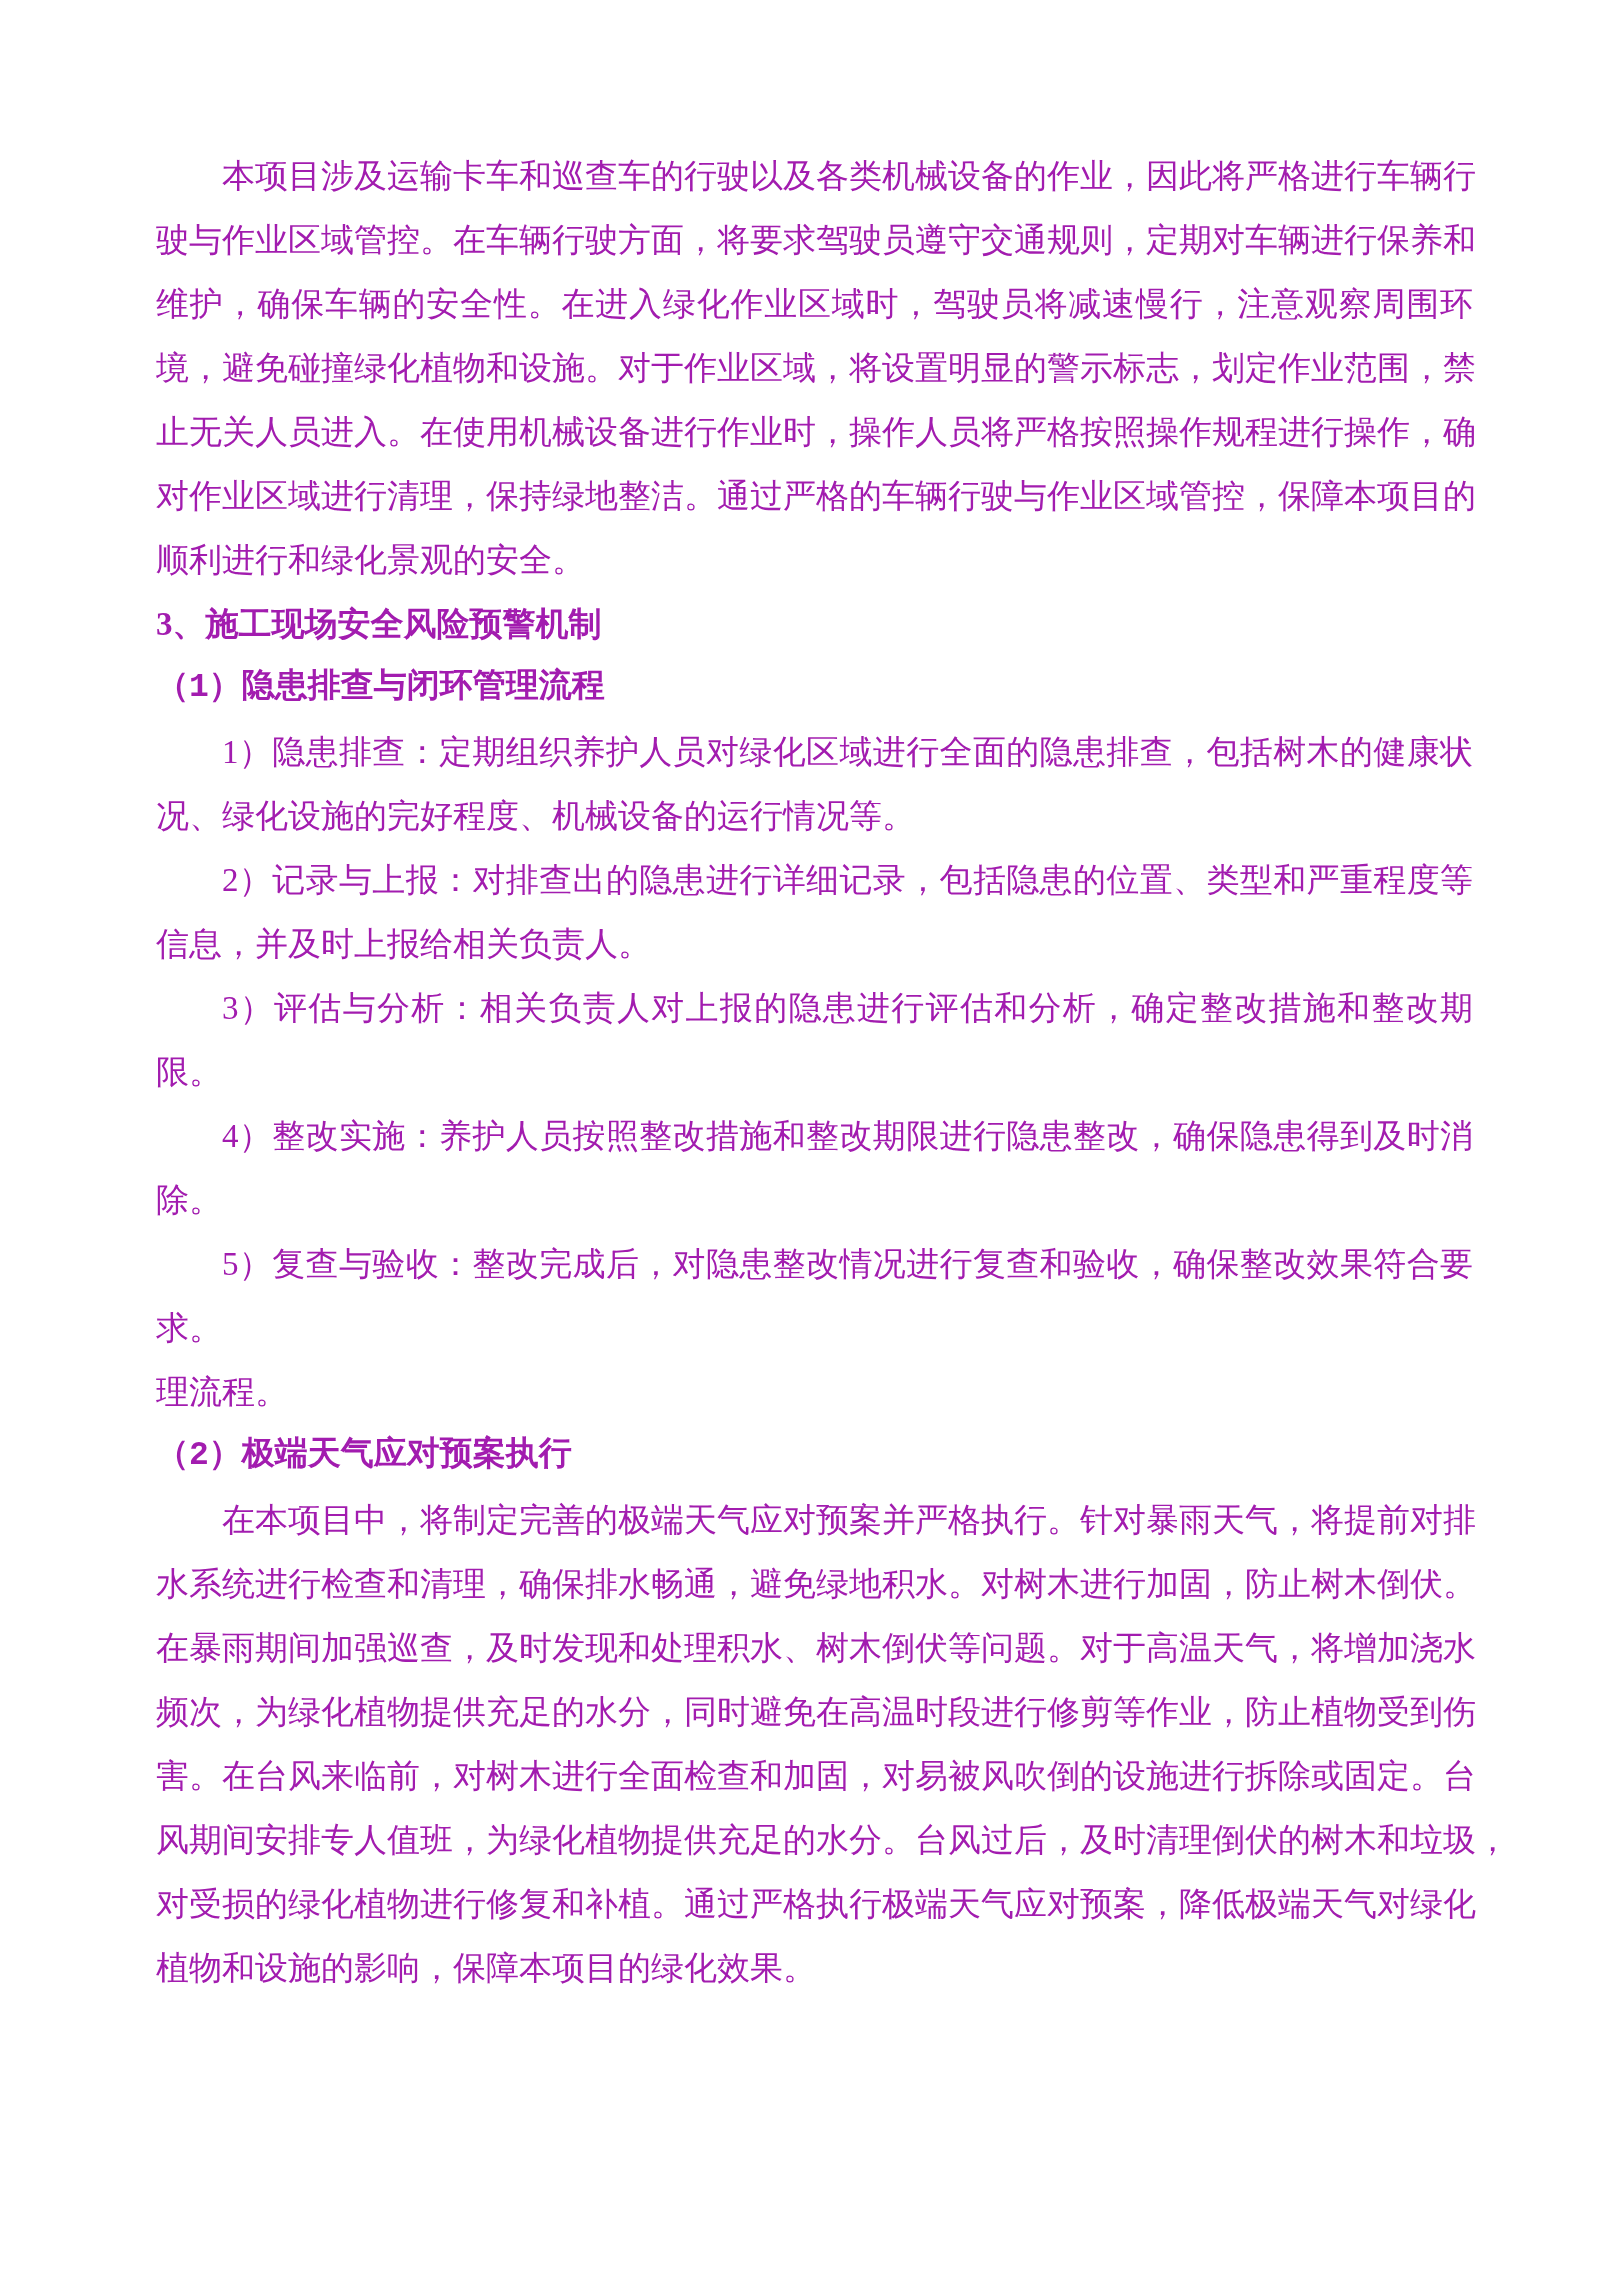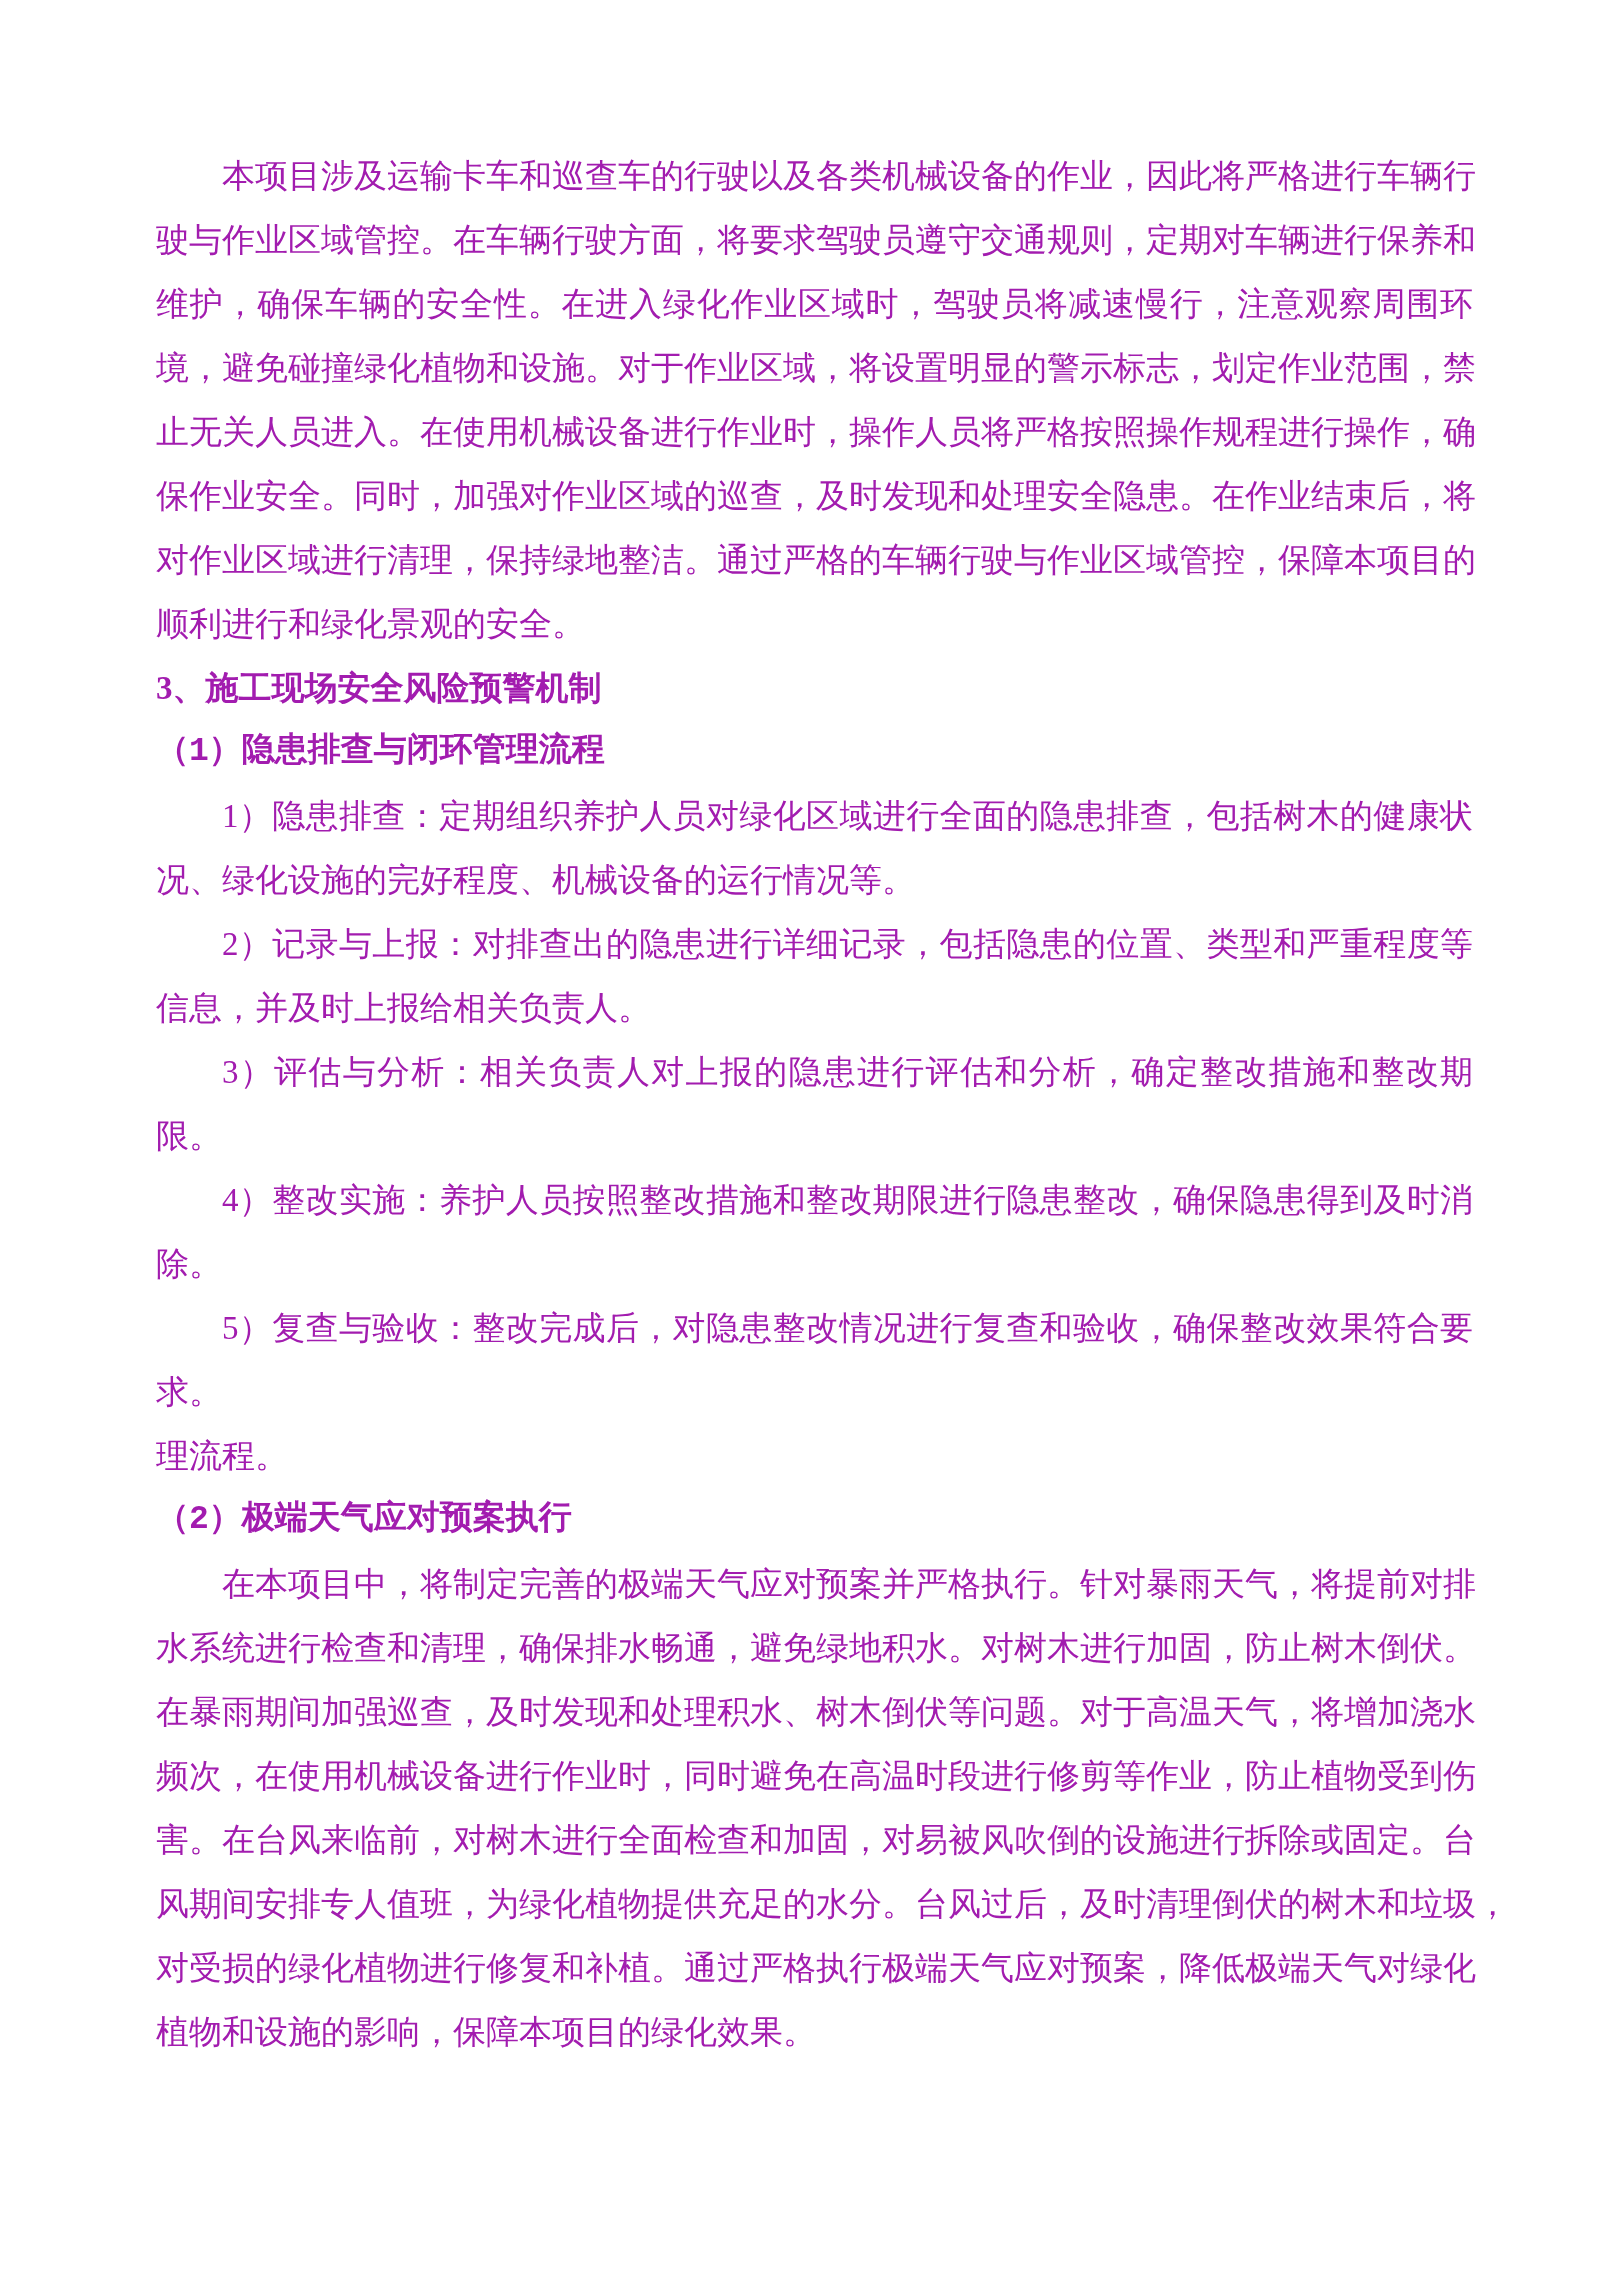--- a/index.html
+++ b/index.html
@@ -51,21 +51,20 @@
 <body>
 
 <div class="page">
 
   <div>
     <div class="line indent">本项目涉及运输卡车和巡查车的行驶以及各类机械设备的作业，因此将严格进行车辆行</div>
     <div class="line">驶与作业区域管控。在车辆行驶方面，将要求驾驶员遵守交通规则，定期对车辆进行保养和</div>
     <div class="line">维护，确保车辆的安全性。在进入绿化作业区域时，驾驶员将减速慢行，注意观察周围环</div>
     <div class="line">境，避免碰撞绿化植物和设施。对于作业区域，将设置明显的警示标志，划定作业范围，禁</div>
     <div class="line">止无关人员进入。在使用机械设备进行作业时，操作人员将严格按照操作规程进行操作，确</div>
-    <div class="line">保作业安全。同时，加强对作业区域的巡查，及时发现和处理安全隐患。在作业结束后，将</div>
     <div class="line">对作业区域进行清理，保持绿地整洁。通过严格的车辆行驶与作业区域管控，保障本项目的</div>
     <div class="line last">顺利进行和绿化景观的安全。</div>
   </div>
 
   <div class="line heading section-heading">3、施工现场安全风险预警机制</div>
 
   <div class="line heading sub-heading">（1）隐患排查与闭环管理流程</div>
 
   <div>
     <div>
@@ -92,21 +91,21 @@
       <div class="line last">理流程。</div>
     </div>
   </div>
 
   <div class="line heading sub-heading">（2）极端天气应对预案执行</div>
 
   <div>
     <div class="line indent">在本项目中，将制定完善的极端天气应对预案并严格执行。针对暴雨天气，将提前对排</div>
     <div class="line">水系统进行检查和清理，确保排水畅通，避免绿地积水。对树木进行加固，防止树木倒伏。</div>
     <div class="line">在暴雨期间加强巡查，及时发现和处理积水、树木倒伏等问题。对于高温天气，将增加浇水</div>
-    <div class="line">频次，在使用机械设备进行作业时，同时避免在高温时段进行修剪等作业，防止植物受到伤</div>
+    <div class="line">频次，为绿化植物提供充足的水分，同时避免在高温时段进行修剪等作业，防止植物受到伤</div>
     <div class="line">害。在台风来临前，对树木进行全面检查和加固，对易被风吹倒的设施进行拆除或固定。台</div>
     <div class="line">风期间安排专人值班，为绿化植物提供充足的水分。台风过后，及时清理倒伏的树木和垃圾，</div>
     <div class="line">对受损的绿化植物进行修复和补植。通过严格执行极端天气应对预案，降低极端天气对绿化</div>
     <div class="line last">植物和设施的影响，保障本项目的绿化效果。</div>
   </div>
 
 </div>
 
 
 </body></html>

